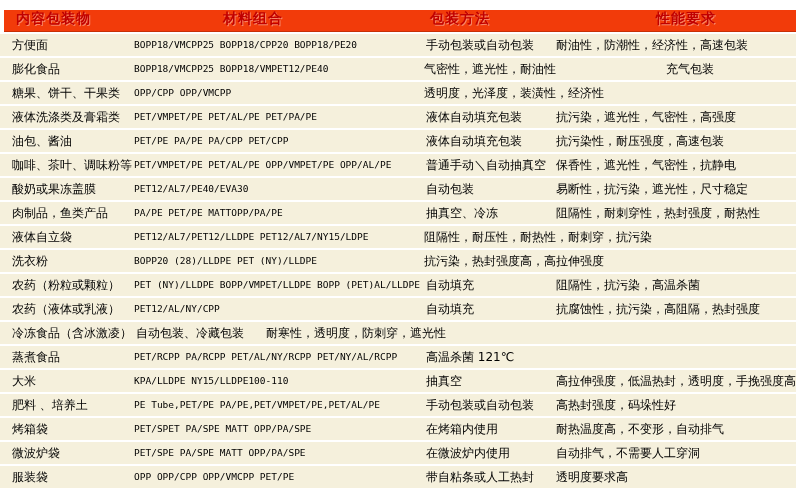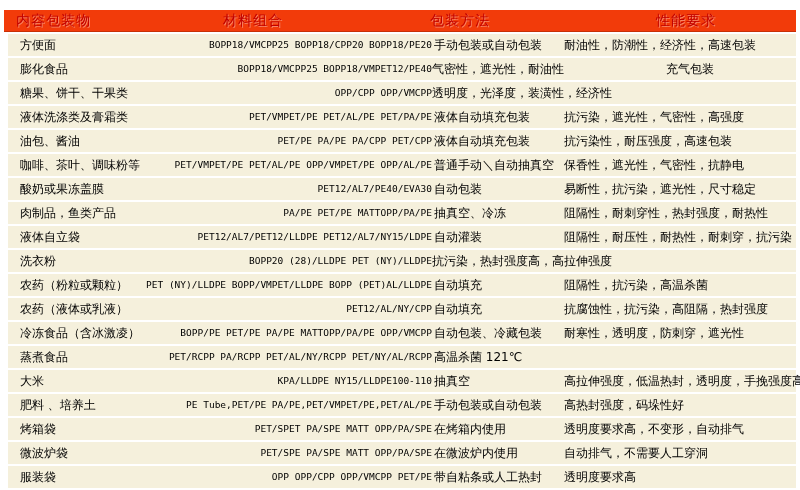--- a/index.html
+++ b/index.html
@@ -7,40 +7,40 @@
     width:800px;height:490px;overflow:hidden;
     background:var(--page-bg,#ffffff);
     font-family:"DejaVu Sans","Liberation Sans",sans-serif;
   }
   .page{position:relative;width:800px;height:490px;background:var(--page-bg,#ffffff);}
 
   
   .thead{
     position:absolute;left:4px;right:4px;top:10px;height:22px;
     background:var(--header-bg,#f23b0a);
-    display:flex;align-items:center;
+    display:flex;align-items:flex-start;
     color:var(--header-fg,#c00000);
-    font-weight:normal;font-size:14px;letter-spacing:1px;
+    font-weight:bold;font-size:14px;letter-spacing:1px;
     text-shadow:1px 1px 0 rgba(255,255,255,0.38);
     border-bottom:1px solid rgba(120,30,0,0.35);
     box-sizing:border-box;
   }
 
   
   .c{box-sizing:border-box;white-space:nowrap;overflow:visible;}
   .c1{width:134px;flex:none;padding-left:12px;}
-  .c2{width:290px;flex:none;text-align:right;}
+  .c2{width:290px;flex:none;}
   .c3{width:132px;flex:none;padding-left:2px;}
   .c4{flex:1;text-align:left;padding-right:8px;}
 
   .thead .c2{text-align:center;transform:translateX(-30px);}
   .thead .c4{text-align:center;transform:translateX(12px);}
 
   
-  .tbody{position:absolute;left:8px;right:4px;top:34px;}
+  .tbody{position:absolute;left:0;right:4px;top:34px;}
   .row{
     height:22px;margin-bottom:2px;
     background:var(--row-bg,#f5f0dc);
     display:flex;align-items:center;
     font-size:12px;color:var(--text,#000000);
     line-height:22px;
   }
   .row .c2{
     font-family:"DejaVu Sans Mono","Liberation Mono",monospace;
     font-size:9.5px;letter-spacing:0;
@@ -102,21 +102,20 @@
     </div>
       <div class="row">
       <div class="c c1">肉制品，鱼类产品</div>
       <div class="c c2">PA/PE PET/PE MATTOPP/PA/PE</div>
       <div class="c c3">抽真空、冷冻</div>
       <div class="c c4">阻隔性，耐刺穿性，热封强度，耐热性</div>
     </div>
       <div class="row">
       <div class="c c1">液体自立袋</div>
       <div class="c c2">PET12/AL7/PET12/LLDPE PET12/AL7/NY15/LDPE</div>
-      <div class="c c3">自动灌装</div>
       <div class="c c4">阻隔性，耐压性，耐热性，耐刺穿，抗污染</div>
     </div>
       <div class="row">
       <div class="c c1">洗衣粉</div>
       <div class="c c2">BOPP20 (28)/LLDPE PET (NY)/LLDPE</div>
       <div class="c c4">抗污染，热封强度高，高拉伸强度</div>
     </div>
       <div class="row">
       <div class="c c1">农药（粉粒或颗粒）</div>
       <div class="c c2">PET (NY)/LLDPE BOPP/VMPET/LLDPE BOPP (PET)AL/LLDPE</div>
@@ -124,21 +123,20 @@
       <div class="c c4">阻隔性，抗污染，高温杀菌</div>
     </div>
       <div class="row">
       <div class="c c1">农药（液体或乳液）</div>
       <div class="c c2">PET12/AL/NY/CPP</div>
       <div class="c c3">自动填充</div>
       <div class="c c4">抗腐蚀性，抗污染，高阻隔，热封强度</div>
     </div>
       <div class="row">
       <div class="c c1">冷冻食品（含冰激凌）</div>
-      <div class="c c2">BOPP/PE PET/PE PA/PE MATTOPP/PA/PE OPP/VMCPP</div>
       <div class="c c3">自动包装、冷藏包装</div>
       <div class="c c4">耐寒性，透明度，防刺穿，遮光性</div>
     </div>
       <div class="row">
       <div class="c c1">蒸煮食品</div>
       <div class="c c2">PET/RCPP PA/RCPP PET/AL/NY/RCPP PET/NY/AL/RCPP</div>
       <div class="c c3">高温杀菌 121℃</div>
     </div>
       <div class="row">
       <div class="c c1">大米</div>
@@ -149,21 +147,21 @@
       <div class="row">
       <div class="c c1">肥料 、培养土</div>
       <div class="c c2">PE Tube,PET/PE  PA/PE,PET/VMPET/PE,PET/AL/PE</div>
       <div class="c c3">手动包装或自动包装</div>
       <div class="c c4">高热封强度，码垛性好</div>
     </div>
       <div class="row">
       <div class="c c1">烤箱袋</div>
       <div class="c c2">PET/SPET PA/SPE MATT OPP/PA/SPE</div>
       <div class="c c3">在烤箱内使用</div>
-      <div class="c c4">透明度要求高，不变形，自动排气</div>
+      <div class="c c4">耐热温度高，不变形，自动排气</div>
     </div>
       <div class="row">
       <div class="c c1">微波炉袋</div>
       <div class="c c2">PET/SPE PA/SPE MATT OPP/PA/SPE</div>
       <div class="c c3">在微波炉内使用</div>
       <div class="c c4">自动排气，不需要人工穿洞</div>
     </div>
       <div class="row">
       <div class="c c1">服装袋</div>
       <div class="c c2">OPP  OPP/CPP OPP/VMCPP PET/PE</div>

